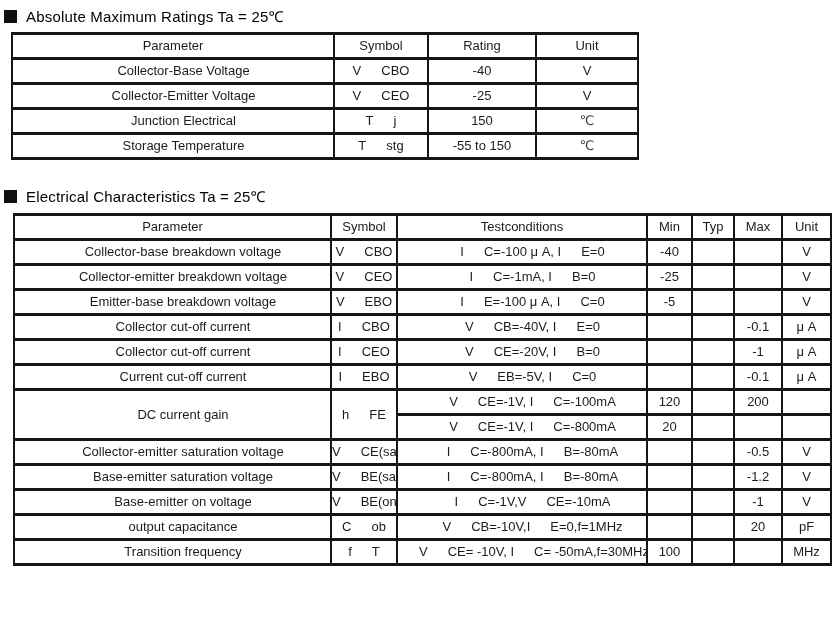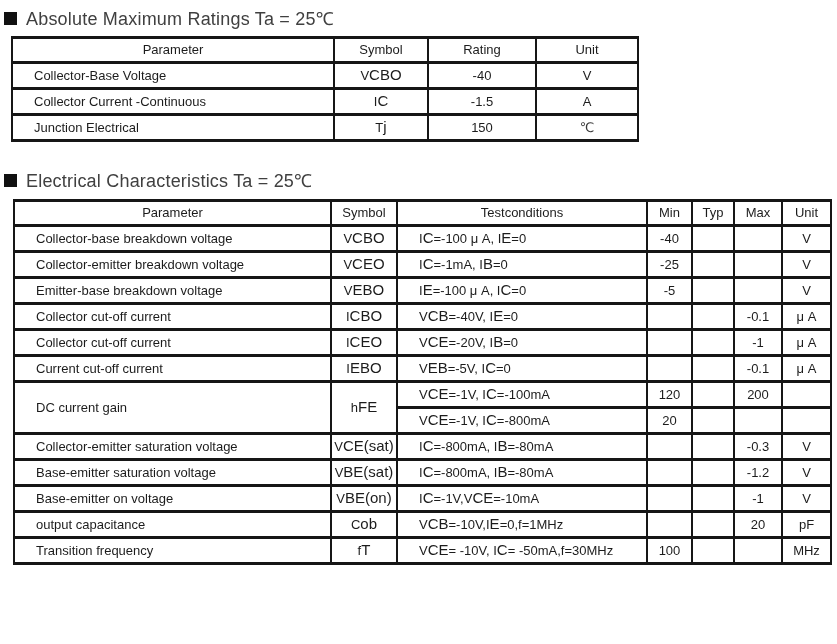--- a/index.html
+++ b/index.html
@@ -12,22 +12,22 @@
     width: 837px;
     height: 644px;
     background: #ffffff;
     font-family: "Liberation Sans", sans-serif;
     color: #1c1c1c;
     overflow: hidden;
   }
   .section-title {
     display: flex;
     align-items: center;
-    font-size: 18px;
-    color: #404040;
+    font-size: 15px;
+    color: #000000;
     letter-spacing: 0.2px;
   }
   .section-title .bullet {
     display: inline-block;
     width: 13px;
     height: 13px;
     background: #111111;
     margin-right: 9px;
     flex: 0 0 auto;
   }
@@ -47,27 +47,27 @@
     border-bottom: 3px solid #161616;
     height: 22px;
     padding: 0;
     text-align: center;
     font-weight: normal;
     white-space: nowrap;
     overflow: hidden;
     line-height: 22px;
   }
   table.ds td.left, table.ds th.left-pad {
-    text-align: left;
+    text-align: center;
     padding-left: 21px;
   }
   table.t1 { margin: 6px 0 0 11px; width: 626px; }
   table.t2 { margin: 7px 0 0 13px; width: 817px; }
 
-  .sub { font-size: 15px; letter-spacing: 0; }
+  .sub { font-size: 13px; letter-spacing: 0; margin-left: 20px; }
   .deg { font-family: "DejaVu Sans", sans-serif; color: #3a3a3a; }
 </style>
 </head>
 <body>
 
 <div class="page">
 
   <div class="section-title title-1">
     <span class="bullet"></span>
     <span>Absolute Maximum Ratings Ta = 25℃</span>
@@ -89,29 +89,35 @@
       </tr>
     </thead>
     <tbody>
       <tr>
         <td class="left">Collector-Base Voltage</td>
         <td><span>V</span><span class="sub">CBO</span><span></span></td>
         <td>-40</td>
         <td>V</td>
       </tr>
       <tr>
-        <td class="left">Collector Current -Continuous</td>
-        <td><span>I</span><span class="sub">C</span><span></span></td>
-        <td>-1.5</td>
-        <td>A</td>
+        <td class="left">Collector-Emitter Voltage</td>
+        <td><span>V</span><span class="sub">CEO</span><span></span></td>
+        <td>-25</td>
+        <td>V</td>
       </tr>
       <tr>
         <td class="left">Junction Electrical</td>
         <td><span>T</span><span class="sub">j</span><span></span></td>
         <td>150</td>
+        <td class="deg">℃</td>
+      </tr>
+      <tr>
+        <td class="left">Storage Temperature</td>
+        <td><span>T</span><span class="sub">stg</span><span></span></td>
+        <td>-55 to 150</td>
         <td class="deg">℃</td>
       </tr>
     </tbody>
   </table>
 
   <div class="section-title title-2">
     <span class="bullet"></span>
     <span>Electrical Characteristics Ta = 25℃</span>
   </div>
 
@@ -206,21 +212,21 @@
         <td></td>
         <td></td>
         <td></td>
       </tr>
       <tr>
         <td class="left">Collector-emitter saturation voltage</td>
         <td><span>V</span><span class="sub">CE(sat)</span><span></span></td>
         <td class="left"><span>I</span><span class="sub">C</span><span>=-800mA, I</span><span class="sub">B</span><span>=-80mA</span></td>
         <td></td>
         <td></td>
-        <td>-0.3</td>
+        <td>-0.5</td>
         <td>V</td>
       </tr>
       <tr>
         <td class="left">Base-emitter saturation voltage</td>
         <td><span>V</span><span class="sub">BE(sat)</span><span></span></td>
         <td class="left"><span>I</span><span class="sub">C</span><span>=-800mA, I</span><span class="sub">B</span><span>=-80mA</span></td>
         <td></td>
         <td></td>
         <td>-1.2</td>
         <td>V</td>

